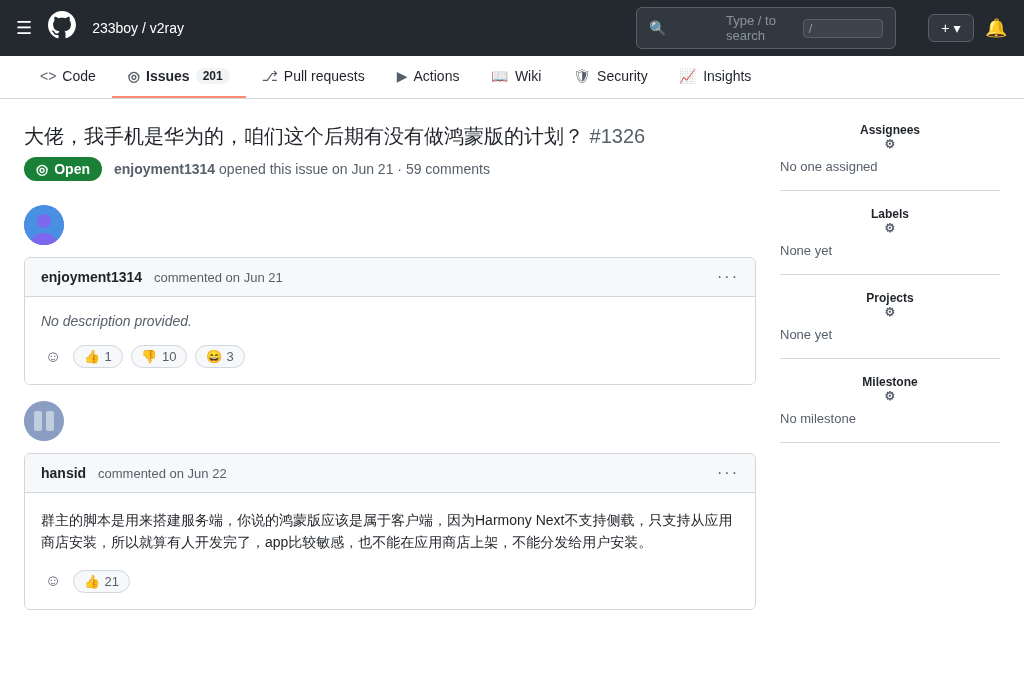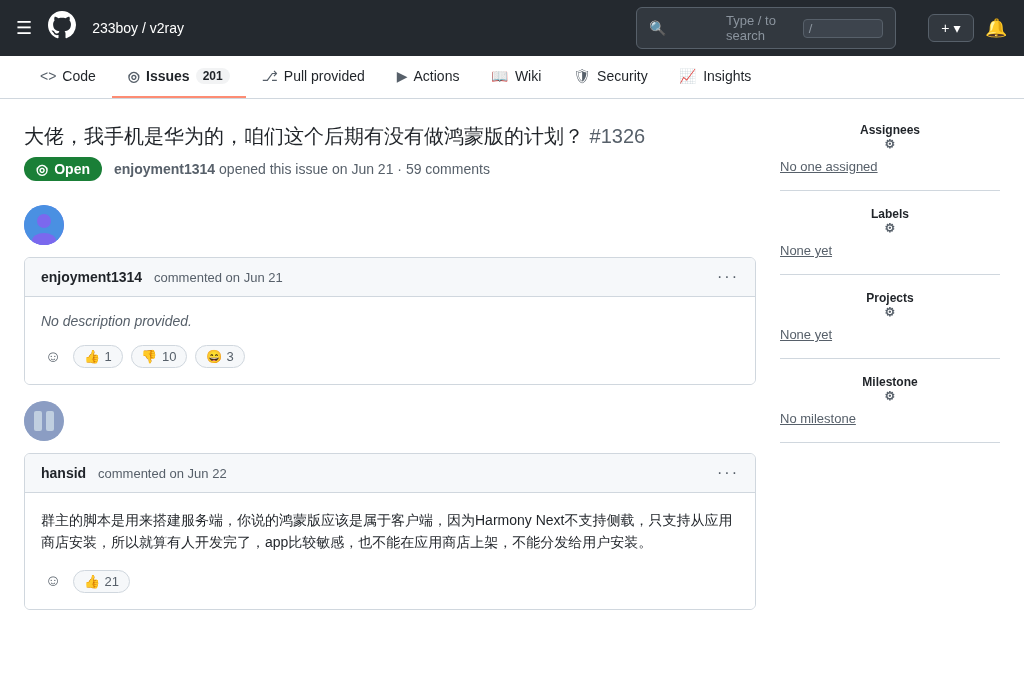--- a/index.html
+++ b/index.html
@@ -98,21 +98,21 @@
       background: #f6f8fa; cursor: pointer; font-size: 13px; color: #57606a;
     }
     .reaction-add { font-size: 16px; cursor: pointer; color: #57606a; padding: 2px 4px; }
 
     
     .sidebar { width: 220px; flex-shrink: 0; }
     .sidebar-section { border-bottom: 1px solid #d0d7de; padding: 16px 0; }
     .sidebar-section:first-child { padding-top: 0; }
     .sidebar-label { font-size: 12px; font-weight: 600; color: #1f2328; margin-bottom: 8px; display: flex; align-items: center; justify-content: space-between; flex-direction: column; }
     .sidebar-label .gear-icon { color: #57606a; cursor: pointer; }
-    .sidebar-value { font-size: 13px; color: #57606a; text-decoration: underline; }
+    .sidebar-value { font-size: 13px; color: #57606a; }
   </style>
 </head>
 <body>
 
 <nav class="top-nav">
   <span class="hamburger-icon">☰</span>
   <span class="github-logo">
     <svg width="28" height="28" viewBox="0 0 16 16" fill="white" aria-hidden="true">
       <path d="M8 0C3.58 0 0 3.58 0 8c0 3.54 2.29 6.53 5.47 7.59.4.07.55-.17.55-.38 0-.19-.01-.82-.01-1.49-2.01.37-2.53-.49-2.69-.94-.09-.23-.48-.94-.82-1.13-.28-.15-.68-.52-.01-.53.63-.01 1.08.58 1.23.82.72 1.21 1.87.87 2.33.66.07-.52.28-.87.51-1.07-1.78-.2-3.64-.89-3.64-3.95 0-.87.31-1.59.82-2.15-.08-.2-.36-1.02.08-2.12 0 0 .67-.21 2.2.82.64-.18 1.32-.27 2-.27.68 0 1.36.09 2 .27 1.53-1.04 2.2-.82 2.2-.82.44 1.1.16 1.92.08 2.12.51.56.82 1.27.82 2.15 0 3.07-1.87 3.75-3.65 3.95.29.25.54.73.54 1.48 0 1.07-.01 1.93-.01 2.2 0 .21.15.46.55.38A8.013 8.013 0 0016 8c0-4.42-3.58-8-8-8z"></path>
     </svg>
@@ -141,21 +141,21 @@
     <span class="nav-icon">&lt;&gt;</span>
     <span>Code</span>
   </a>
   <a class="repo-nav-item active">
     <span class="nav-icon">◎</span>
     <span>Issues</span>
     <span class="badge">201</span>
   </a>
   <a class="repo-nav-item">
     <span class="nav-icon">⎇</span>
-    <span>Pull provided</span>
+    <span>Pull requests</span>
   </a>
   <a class="repo-nav-item">
     <span class="nav-icon">▶</span>
     <span>Actions</span>
   </a>
   <a class="repo-nav-item">
     <span class="nav-icon">📖</span>
     <span>Wiki</span>
   </a>
   <a class="repo-nav-item">

